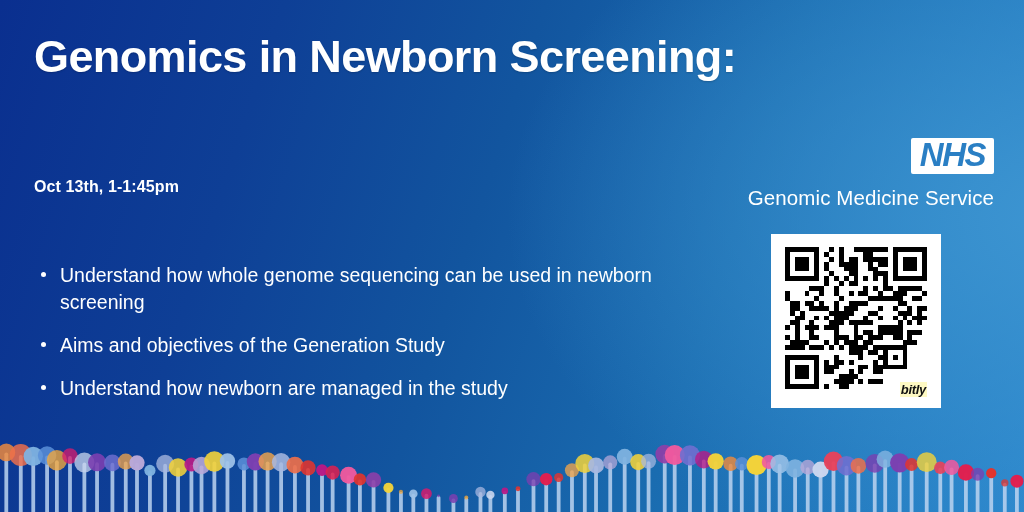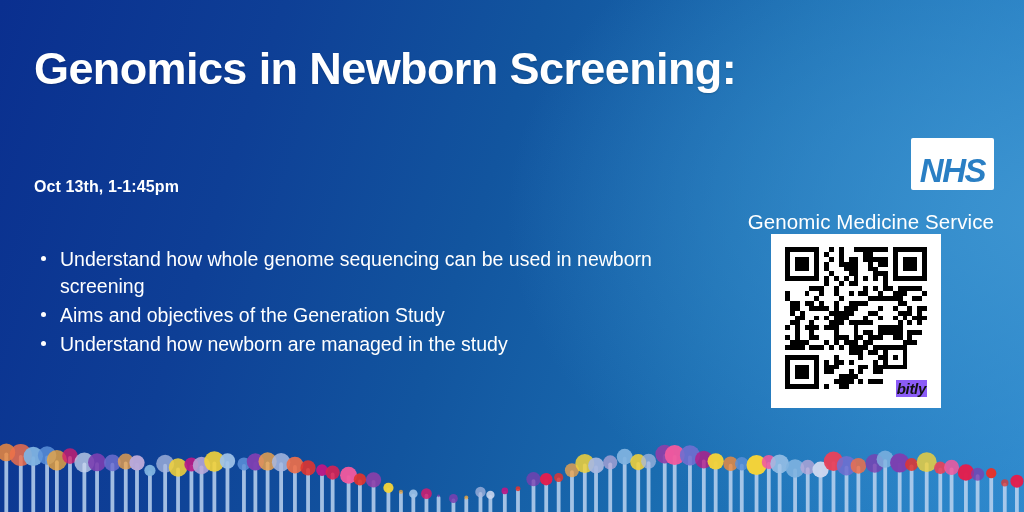--- a/index.html
+++ b/index.html
@@ -23,21 +23,21 @@
     position:absolute;
     left:34px; top:30px;
     width:980px;
     color:#ffffff;
     font-size:45px;
     font-weight:bold;
     line-height:1.18;
     letter-spacing:-0.6px;
     text-shadow:0 1px 2px rgba(0,0,0,0.18);
   }
-  .title-line { display:block; white-space:nowrap;margin-top:12px; }
+  .title-line { display:block; white-space:nowrap; }
 
   
   .datetime {
     position:absolute;
     left:34px; top:178px;
     color:#ffffff;
     font-size:16px;
     font-weight:bold;
     letter-spacing:0.1px;
   }
@@ -49,20 +49,21 @@
     width:690px;
     list-style:none;
     color:#ffffff;
     font-size:19.5px;
     line-height:1.38;
   }
   .bullets li {
     position:relative;
     padding-left:26px;
     margin-bottom:2px;
+    margin-top:16px;
   }
   .bullets li::before {
     content:"";
     position:absolute;
     left:7px; top:10px;
     width:5px; height:5px;
     border-radius:50%;
     background:#ffffff;
   }
 
@@ -79,23 +80,23 @@
 
   
   .nhs-block {
     position:absolute;
     right:30px; top:138px;
     text-align:right;
   }
   .nhs-logo {
     display:inline-block;
     background:#ffffff;
-    padding:16px 9px 3px 9px;
+    padding:0 9px 3px 9px;
     border-radius:2px;
-    margin-bottom:20px;
+    margin-bottom:12px;
   }
   .nhs-logo .nhs-text {
     font-family:"Liberation Sans", sans-serif;
     font-weight:bold;
     font-style:italic;
     font-size:33px;
     line-height:1;
     color:#2a7fc4;
     letter-spacing:-1.5px;
     display:block;
@@ -116,26 +117,26 @@
     background:#ffffff;
     display:flex;
     align-items:center;
     justify-content:center;
   }
   .qr-inner { position:relative; width:142px; height:148px; }
   .qr-svg { display:block; width:142px; height:142px; }
   .bitly-mark {
     position:absolute;
     right:0px; bottom:-2px;
-    font-size:15px;
+    font-size:13px;
     font-weight:bold;
     font-style:italic;
     color:#111;
     letter-spacing:-0.3px;
-    background:#8b5cf6;
+    background:#fef9c3;
     padding:0 1px;
   }
 
   
   .wave {
     position:absolute;
     left:0; bottom:0;
     width:1024px; height:86px;
   }
   .wave svg { display:block; width:1024px; height:86px; }

